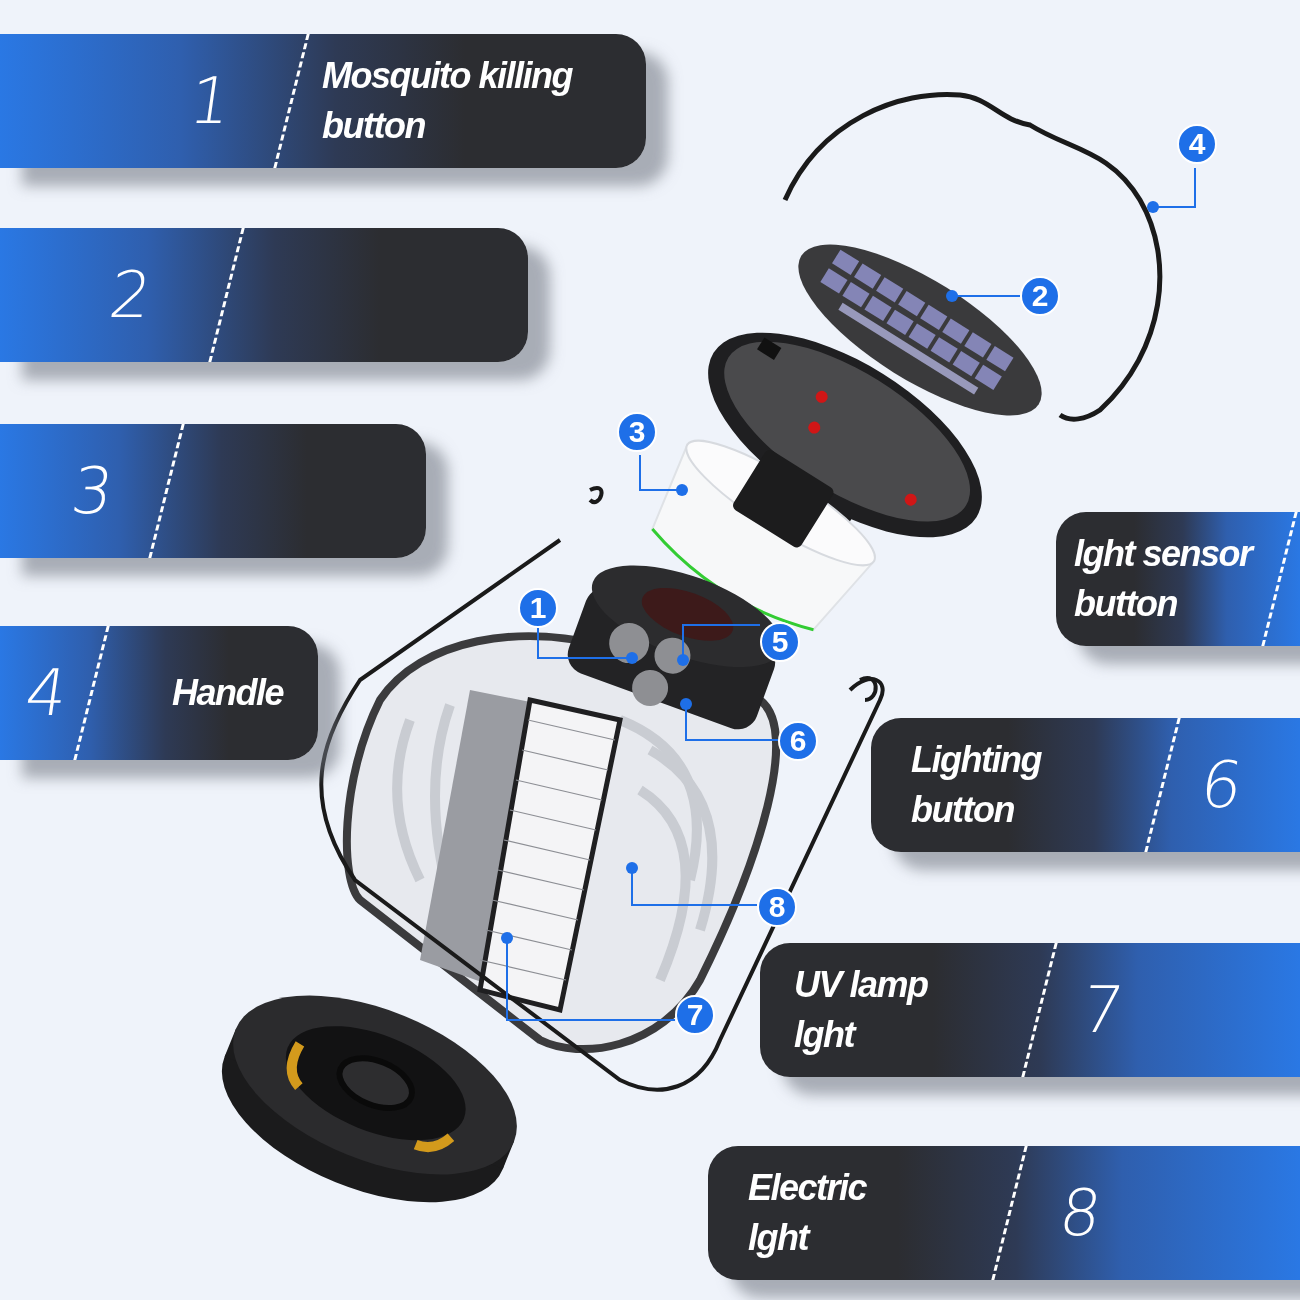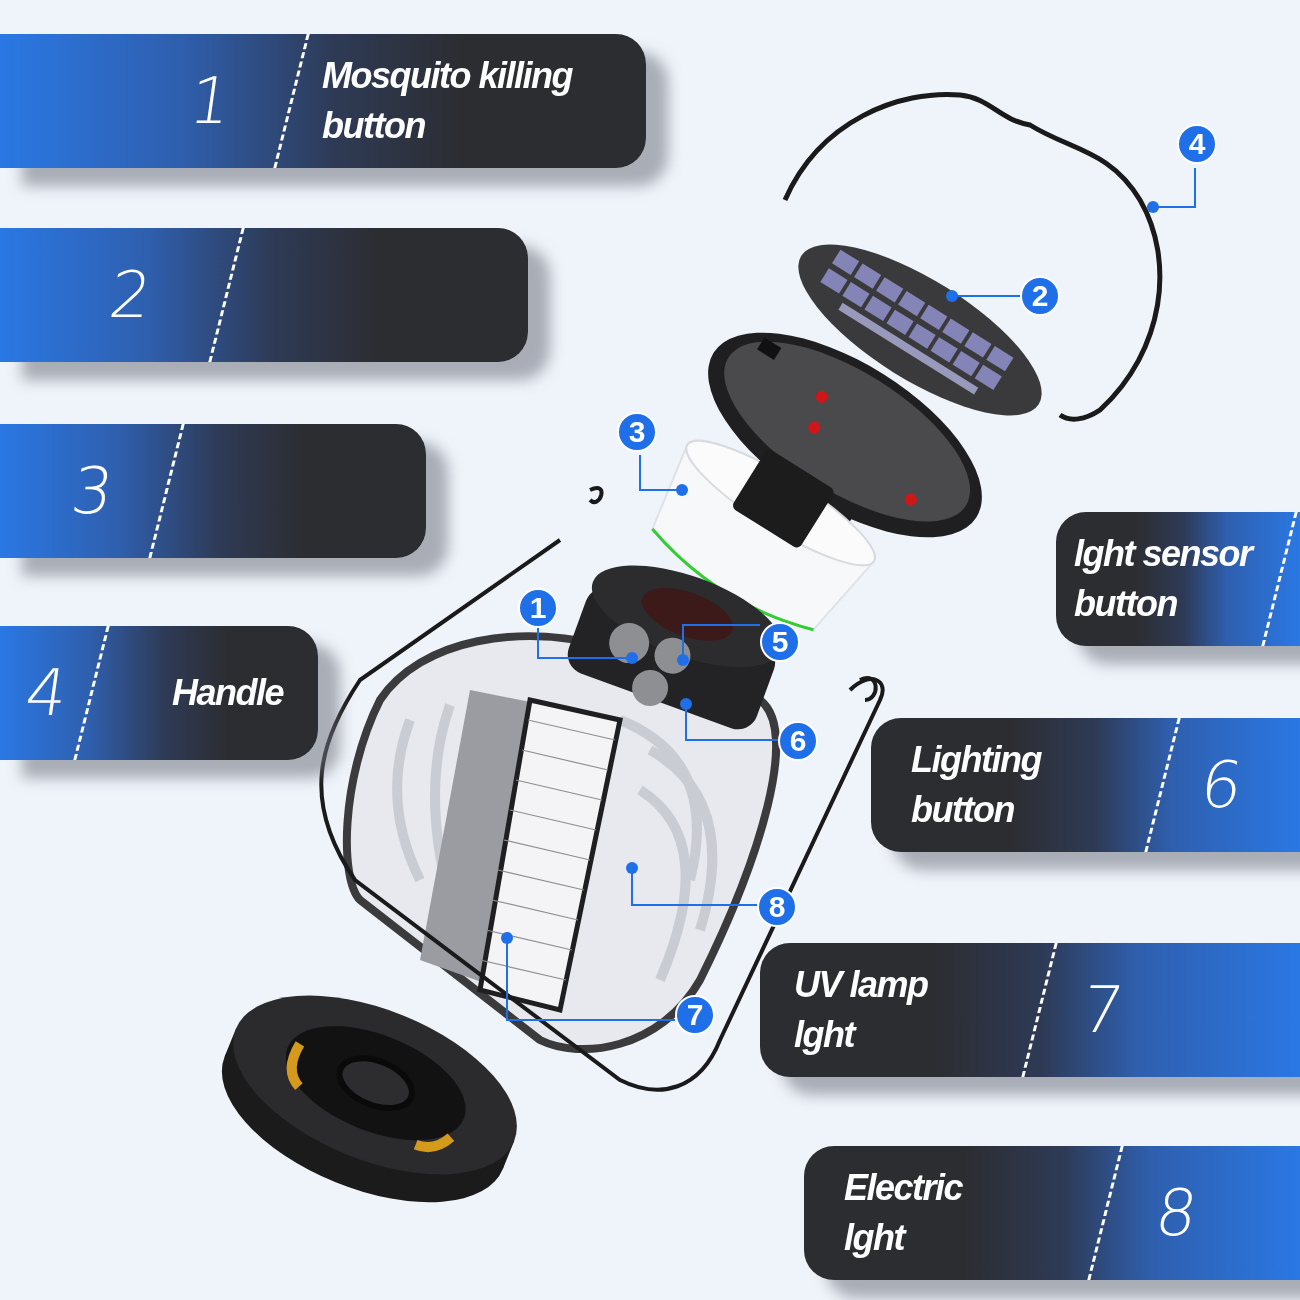--- a/index.html
+++ b/index.html
@@ -214,20 +214,20 @@
 
 <div class="label right" style="top:943px;width:540px;">
   <div class="txt" style="left:34px;">
     <div>UV lamp</div>
     <div>lght</div>
   </div>
   <span class="dash" style="left:278px;"></span>
   <span class="num" style="left:322px;">7</span>
 </div>
 
-<div class="label right" style="top:1146px;width:496px;">
+<div class="label right" style="top:1146px;width:592px;">
   <div class="txt" style="left:40px;">
     <div>Electric</div>
     <div>lght</div>
   </div>
   <span class="dash" style="left:300px;"></span>
   <span class="num" style="left:352px;">8</span>
 </div>
 
 </body></html>

